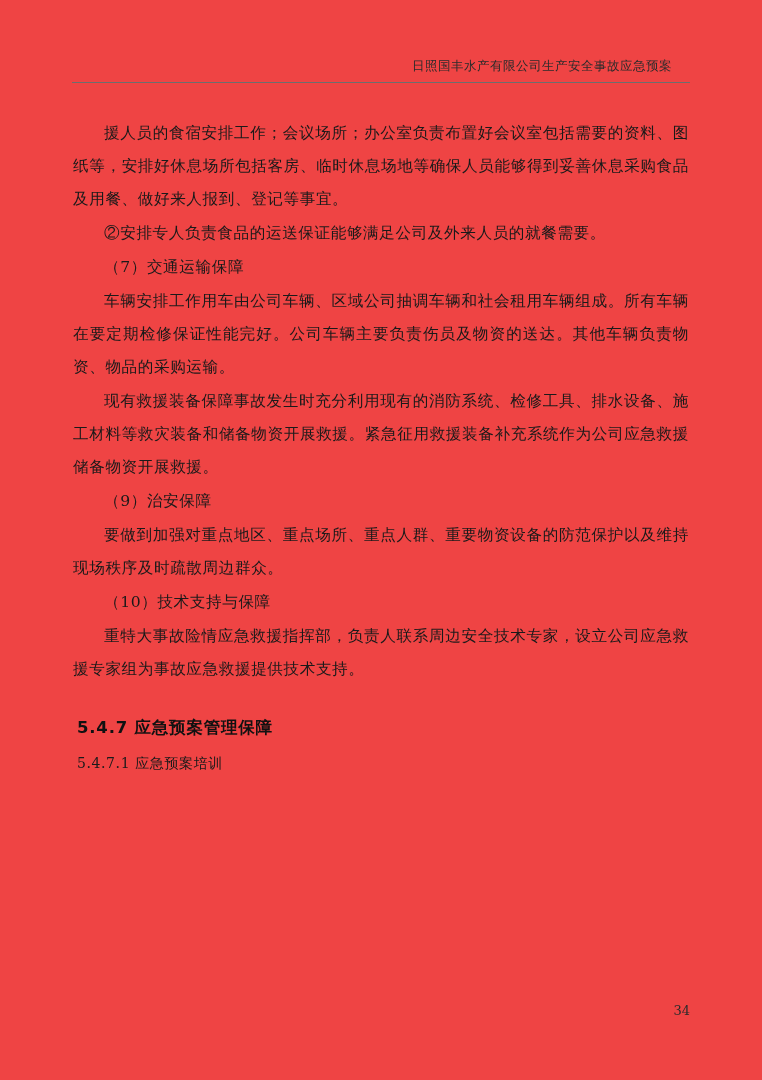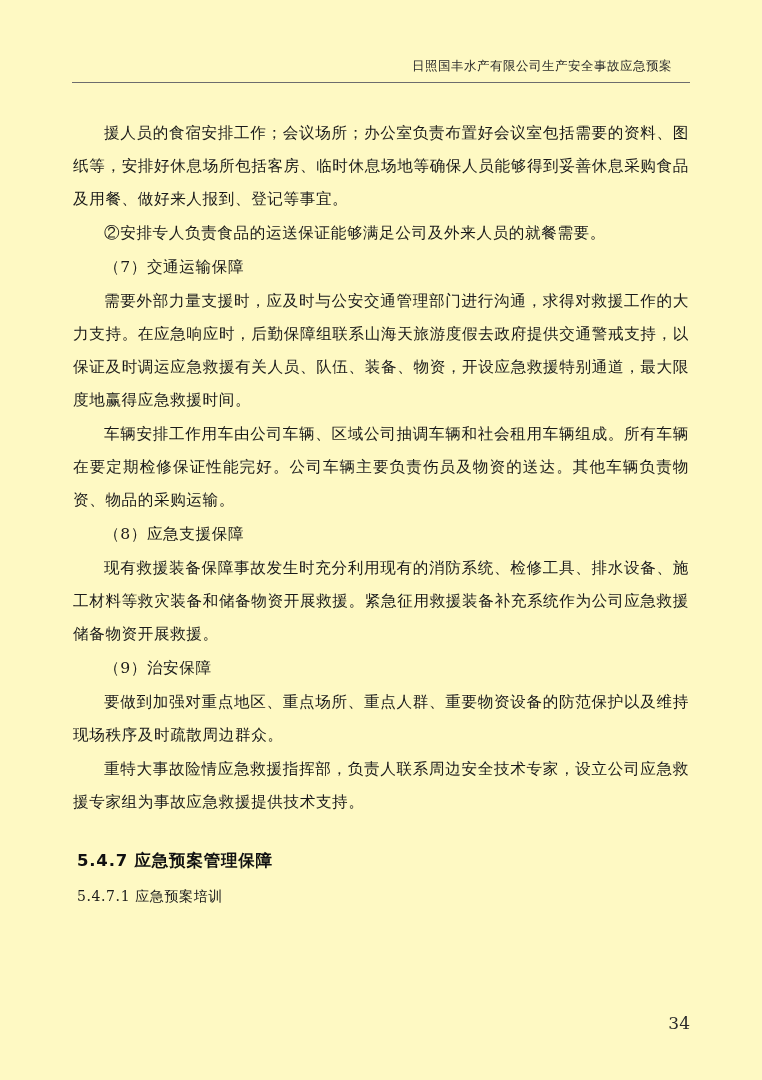--- a/index.html
+++ b/index.html
@@ -7,21 +7,21 @@
     padding: 0;
     background: #d8d8d8;
   }
   body {
     font-family: "DejaVu Serif", serif;
   }
   .page {
     position: relative;
     width: 762px;
     height: 1080px;
-    background: #fef9c3;
+    background: #ef4444;
     overflow: hidden;
     box-sizing: border-box;
   }
   .page-inner {
     position: absolute;
     left: 0; top: 0; right: 0; bottom: 0;
     padding: 58px 72px 40px 72px;
     box-sizing: border-box;
   }
   .header {
@@ -65,45 +65,44 @@
   .subheading {
     font-size: 14px;
     line-height: 34px;
     color: #1a1a1a;
     text-indent: 5px;
     letter-spacing: 0.6px;
   }
   .page-number {
     position: absolute;
     right: 72px;
-    bottom: 47px;
-    font-size: 17px;
+    bottom: 62px;
+    font-size: 13px;
     color: #2b2b2b;
     font-family: "DejaVu Serif", serif;
   }
 </style>
 </head>
 <body>
 
 <div class="page">
   <div class="page-inner">
 
     <div class="header">日照国丰水产有限公司生产安全事故应急预案</div>
     <hr class="header-rule">
 
     <div class="body-text">
       <p class="indent">援人员的食宿安排工作；会议场所；办公室负责布置好会议室包括需要的资料、图纸等，安排好休息场所包括客房、临时休息场地等确保人员能够得到妥善休息采购食品及用餐、做好来人报到、登记等事宜。</p>
       <p class="indent">②安排专人负责食品的运送保证能够满足公司及外来人员的就餐需要。</p>
       <p class="indent">（7）交通运输保障</p>
-      <p class="indent">需要外部力量支援时，应及时与公安交通管理部门进行沟通，求得对救援工作的大力支持。在应急响应时，后勤保障组联系山海天旅游度假去政府提供交通警戒支持，以保证及时调运应急救援有关人员、队伍、装备、物资，开设应急救援特别通道，最大限度地赢得应急救援时间。</p>
       <p class="indent">车辆安排工作用车由公司车辆、区域公司抽调车辆和社会租用车辆组成。所有车辆在要定期检修保证性能完好。公司车辆主要负责伤员及物资的送达。其他车辆负责物资、物品的采购运输。</p>
-      <p class="indent">（8）应急支援保障</p>
       <p class="indent">现有救援装备保障事故发生时充分利用现有的消防系统、检修工具、排水设备、施工材料等救灾装备和储备物资开展救援。紧急征用救援装备补充系统作为公司应急救援储备物资开展救援。</p>
       <p class="indent">（9）治安保障</p>
       <p class="indent">要做到加强对重点地区、重点场所、重点人群、重要物资设备的防范保护以及维持现场秩序及时疏散周边群众。</p>
+      <p class="indent">（10）技术支持与保障</p>
       <p class="indent">重特大事故险情应急救援指挥部，负责人联系周边安全技术专家，设立公司应急救援专家组为事故应急救援提供技术支持。</p>
     </div>
 
     <div class="heading">5.4.7  应急预案管理保障</div>
     <div class="subheading">5.4.7.1 应急预案培训</div>
 
   </div>
   <div class="page-number">34</div>
 </div>
 

